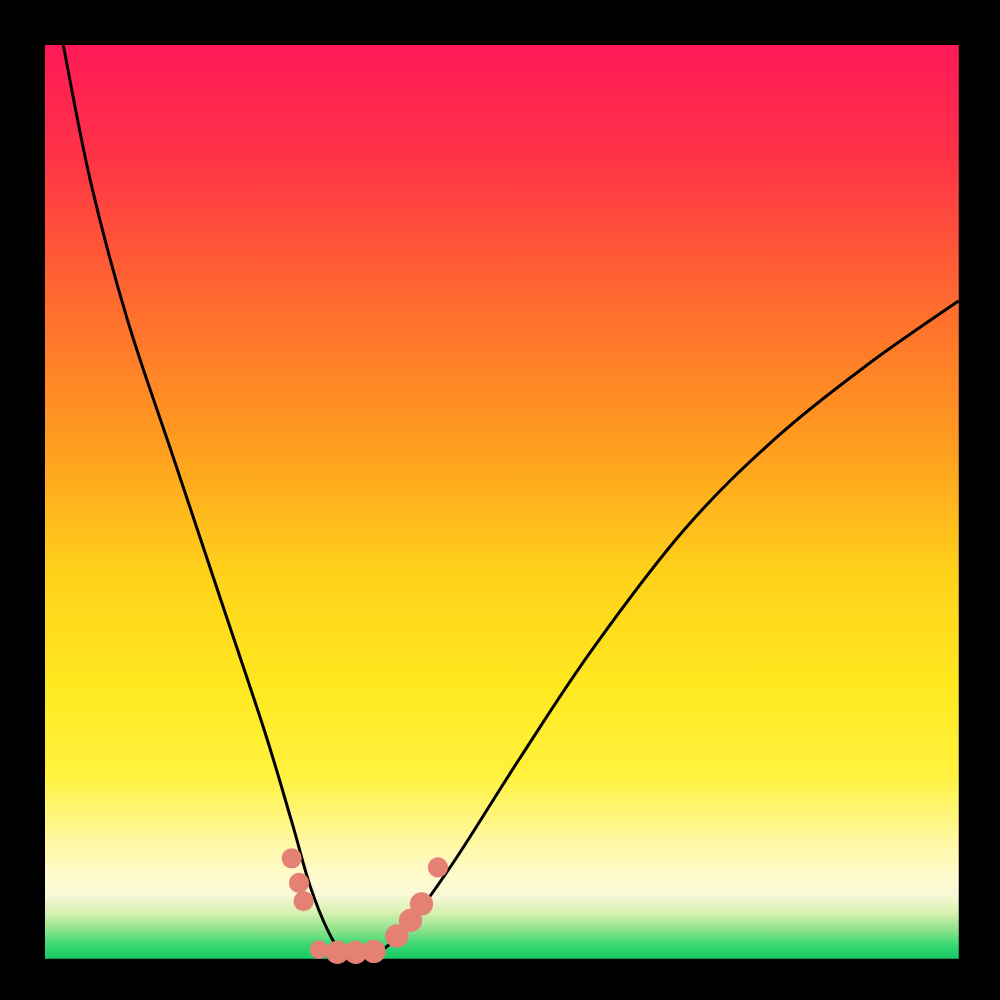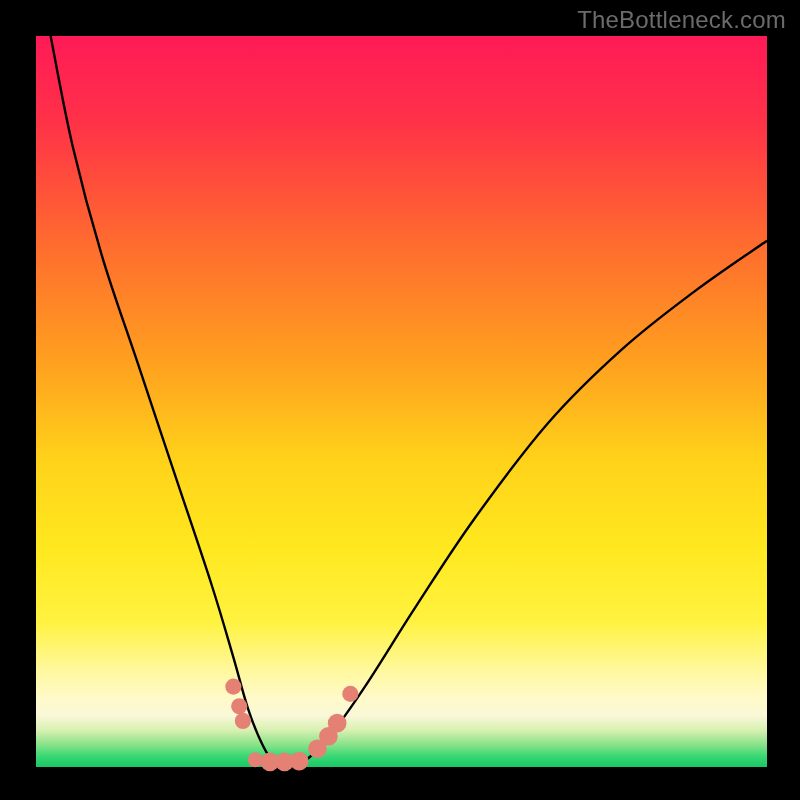--- a/index.html
+++ b/index.html
@@ -34,21 +34,20 @@
     top: 0;
     width: 800px;
     height: 800px;
     display: block;
   }
 </style>
 </head>
 <body>
 
 <div class="stage">
-  <div class="watermark">TheBottleneck.com</div>
 
   <svg class="plot" viewBox="0 0 800 800" preserveAspectRatio="none">
     <defs>
       <linearGradient id="bgGrad" x1="0" y1="0" x2="0" y2="1">
       <stop offset="0.00%" stop-color="#ff1a57"></stop>
           <stop offset="12.00%" stop-color="#ff3247"></stop>
           <stop offset="28.00%" stop-color="#ff6a2f"></stop>
           <stop offset="44.00%" stop-color="#ff9e1f"></stop>
           <stop offset="58.00%" stop-color="#ffd21a"></stop>
           <stop offset="70.00%" stop-color="#ffe81f"></stop>

